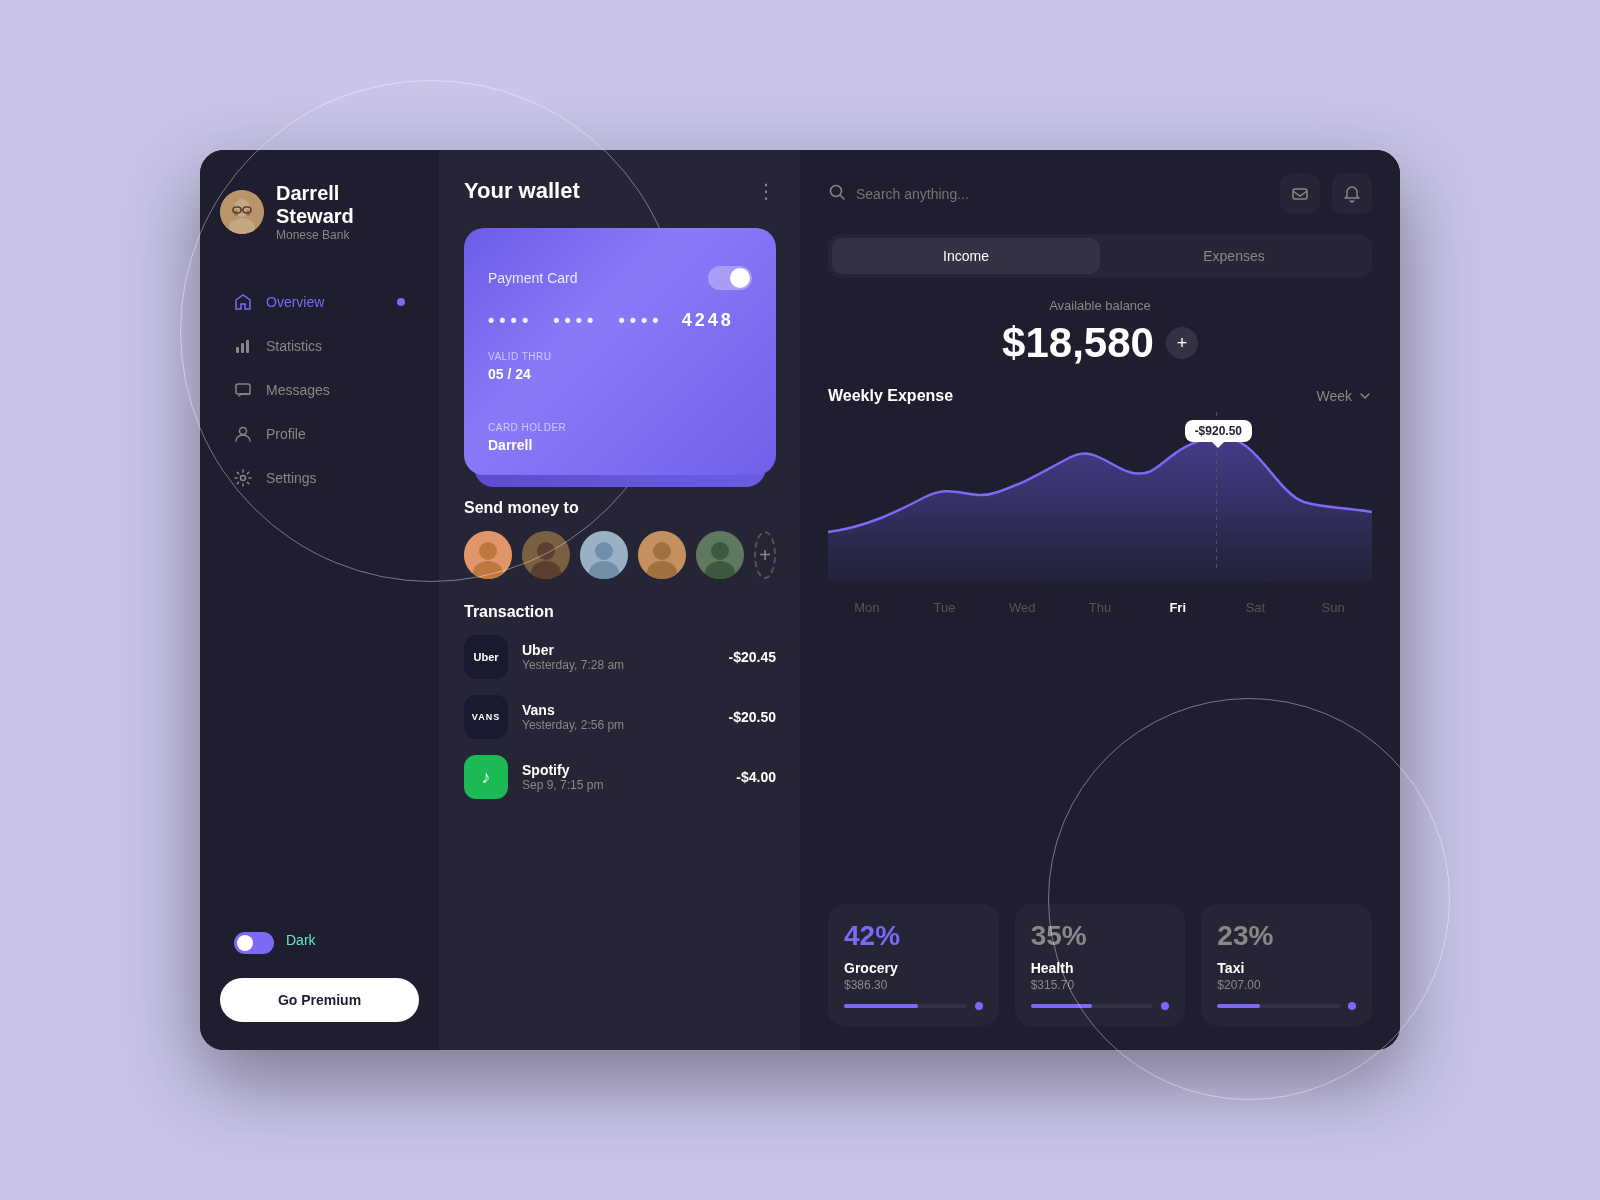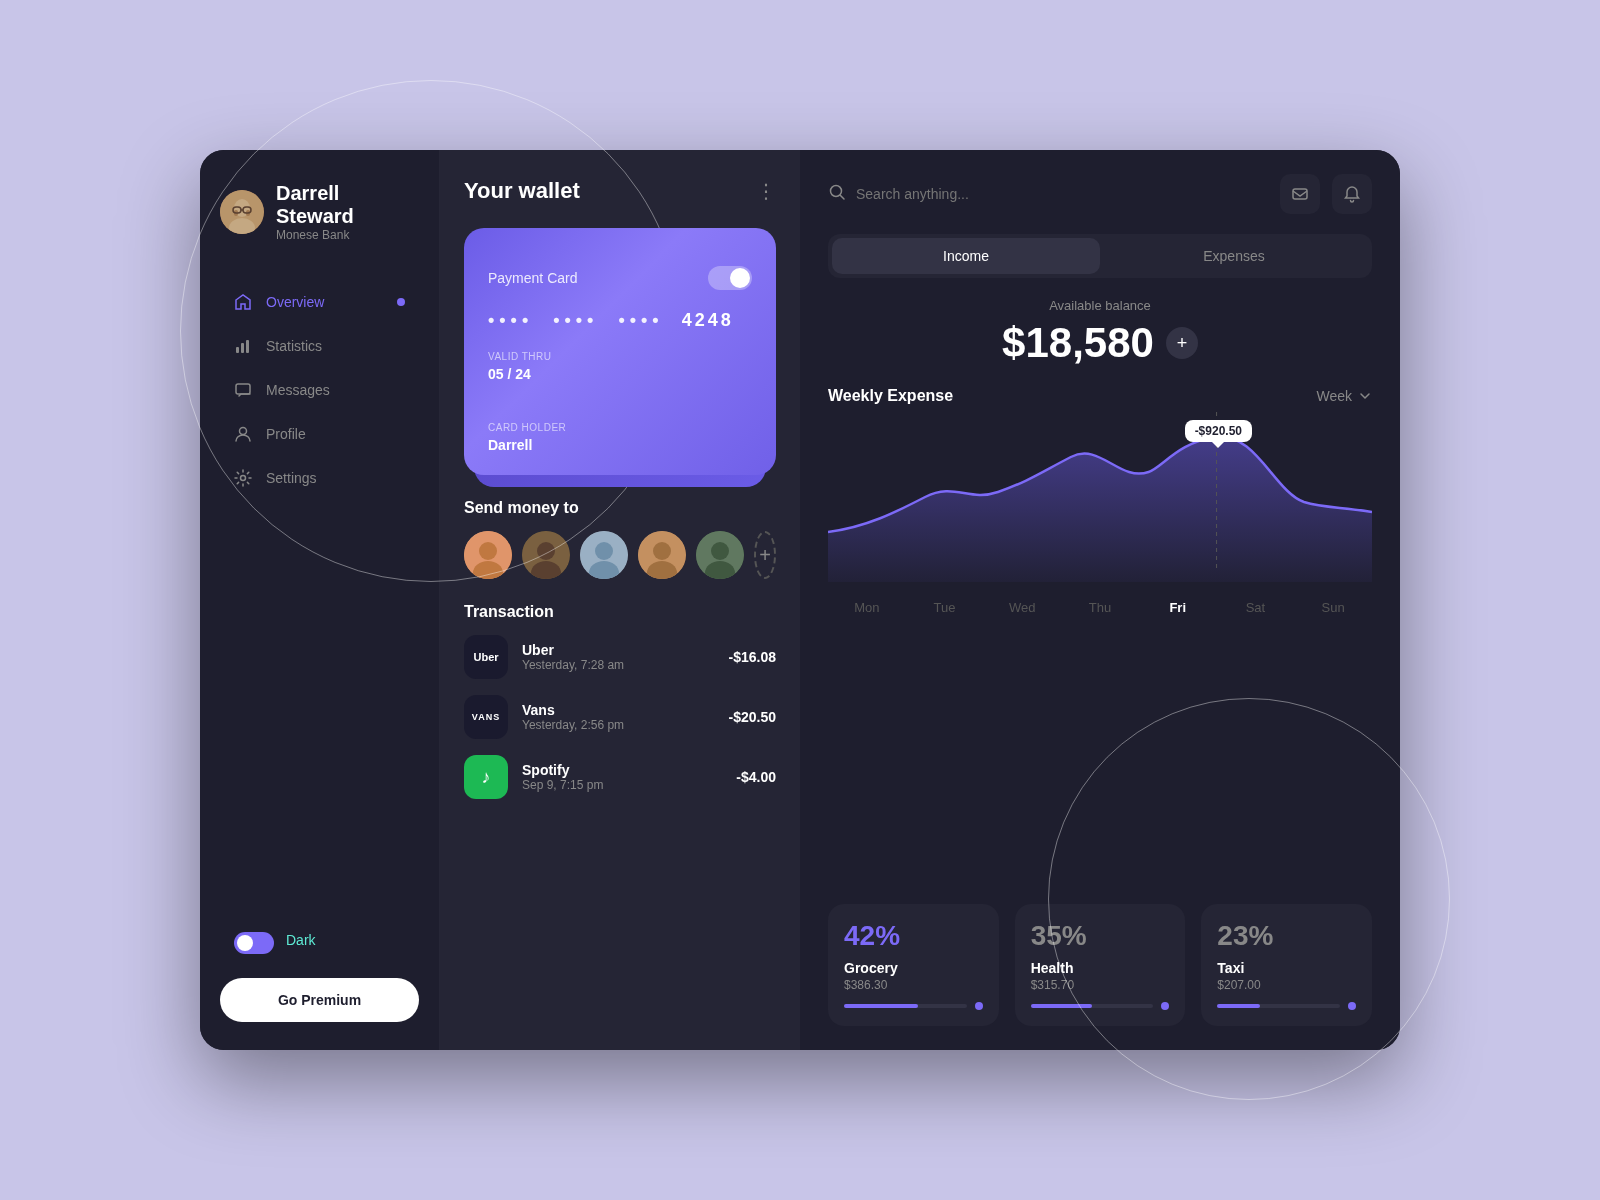--- a/index.html
+++ b/index.html
@@ -778,21 +778,21 @@
       <div class="transactions-section">
         <div class="section-title">Transaction</div>
         <div class="transaction-list">
 
           <div class="transaction-item">
             <div class="transaction-icon" style="background:#1a1a2e; font-size:11px;">Uber</div>
             <div class="transaction-info">
               <div class="transaction-name">Uber</div>
               <div class="transaction-date">Yesterday, 7:28 am</div>
             </div>
-            <div class="transaction-amount">-$16.08</div>
+            <div class="transaction-amount">-$20.45</div>
           </div>
 
           <div class="transaction-item">
             <div class="transaction-icon" style="background:#1a1a2e; font-size:9px; letter-spacing:1px;">VANS</div>
             <div class="transaction-info">
               <div class="transaction-name">Vans</div>
               <div class="transaction-date">Yesterday, 2:56 pm</div>
             </div>
             <div class="transaction-amount">-$20.50</div>
           </div>

